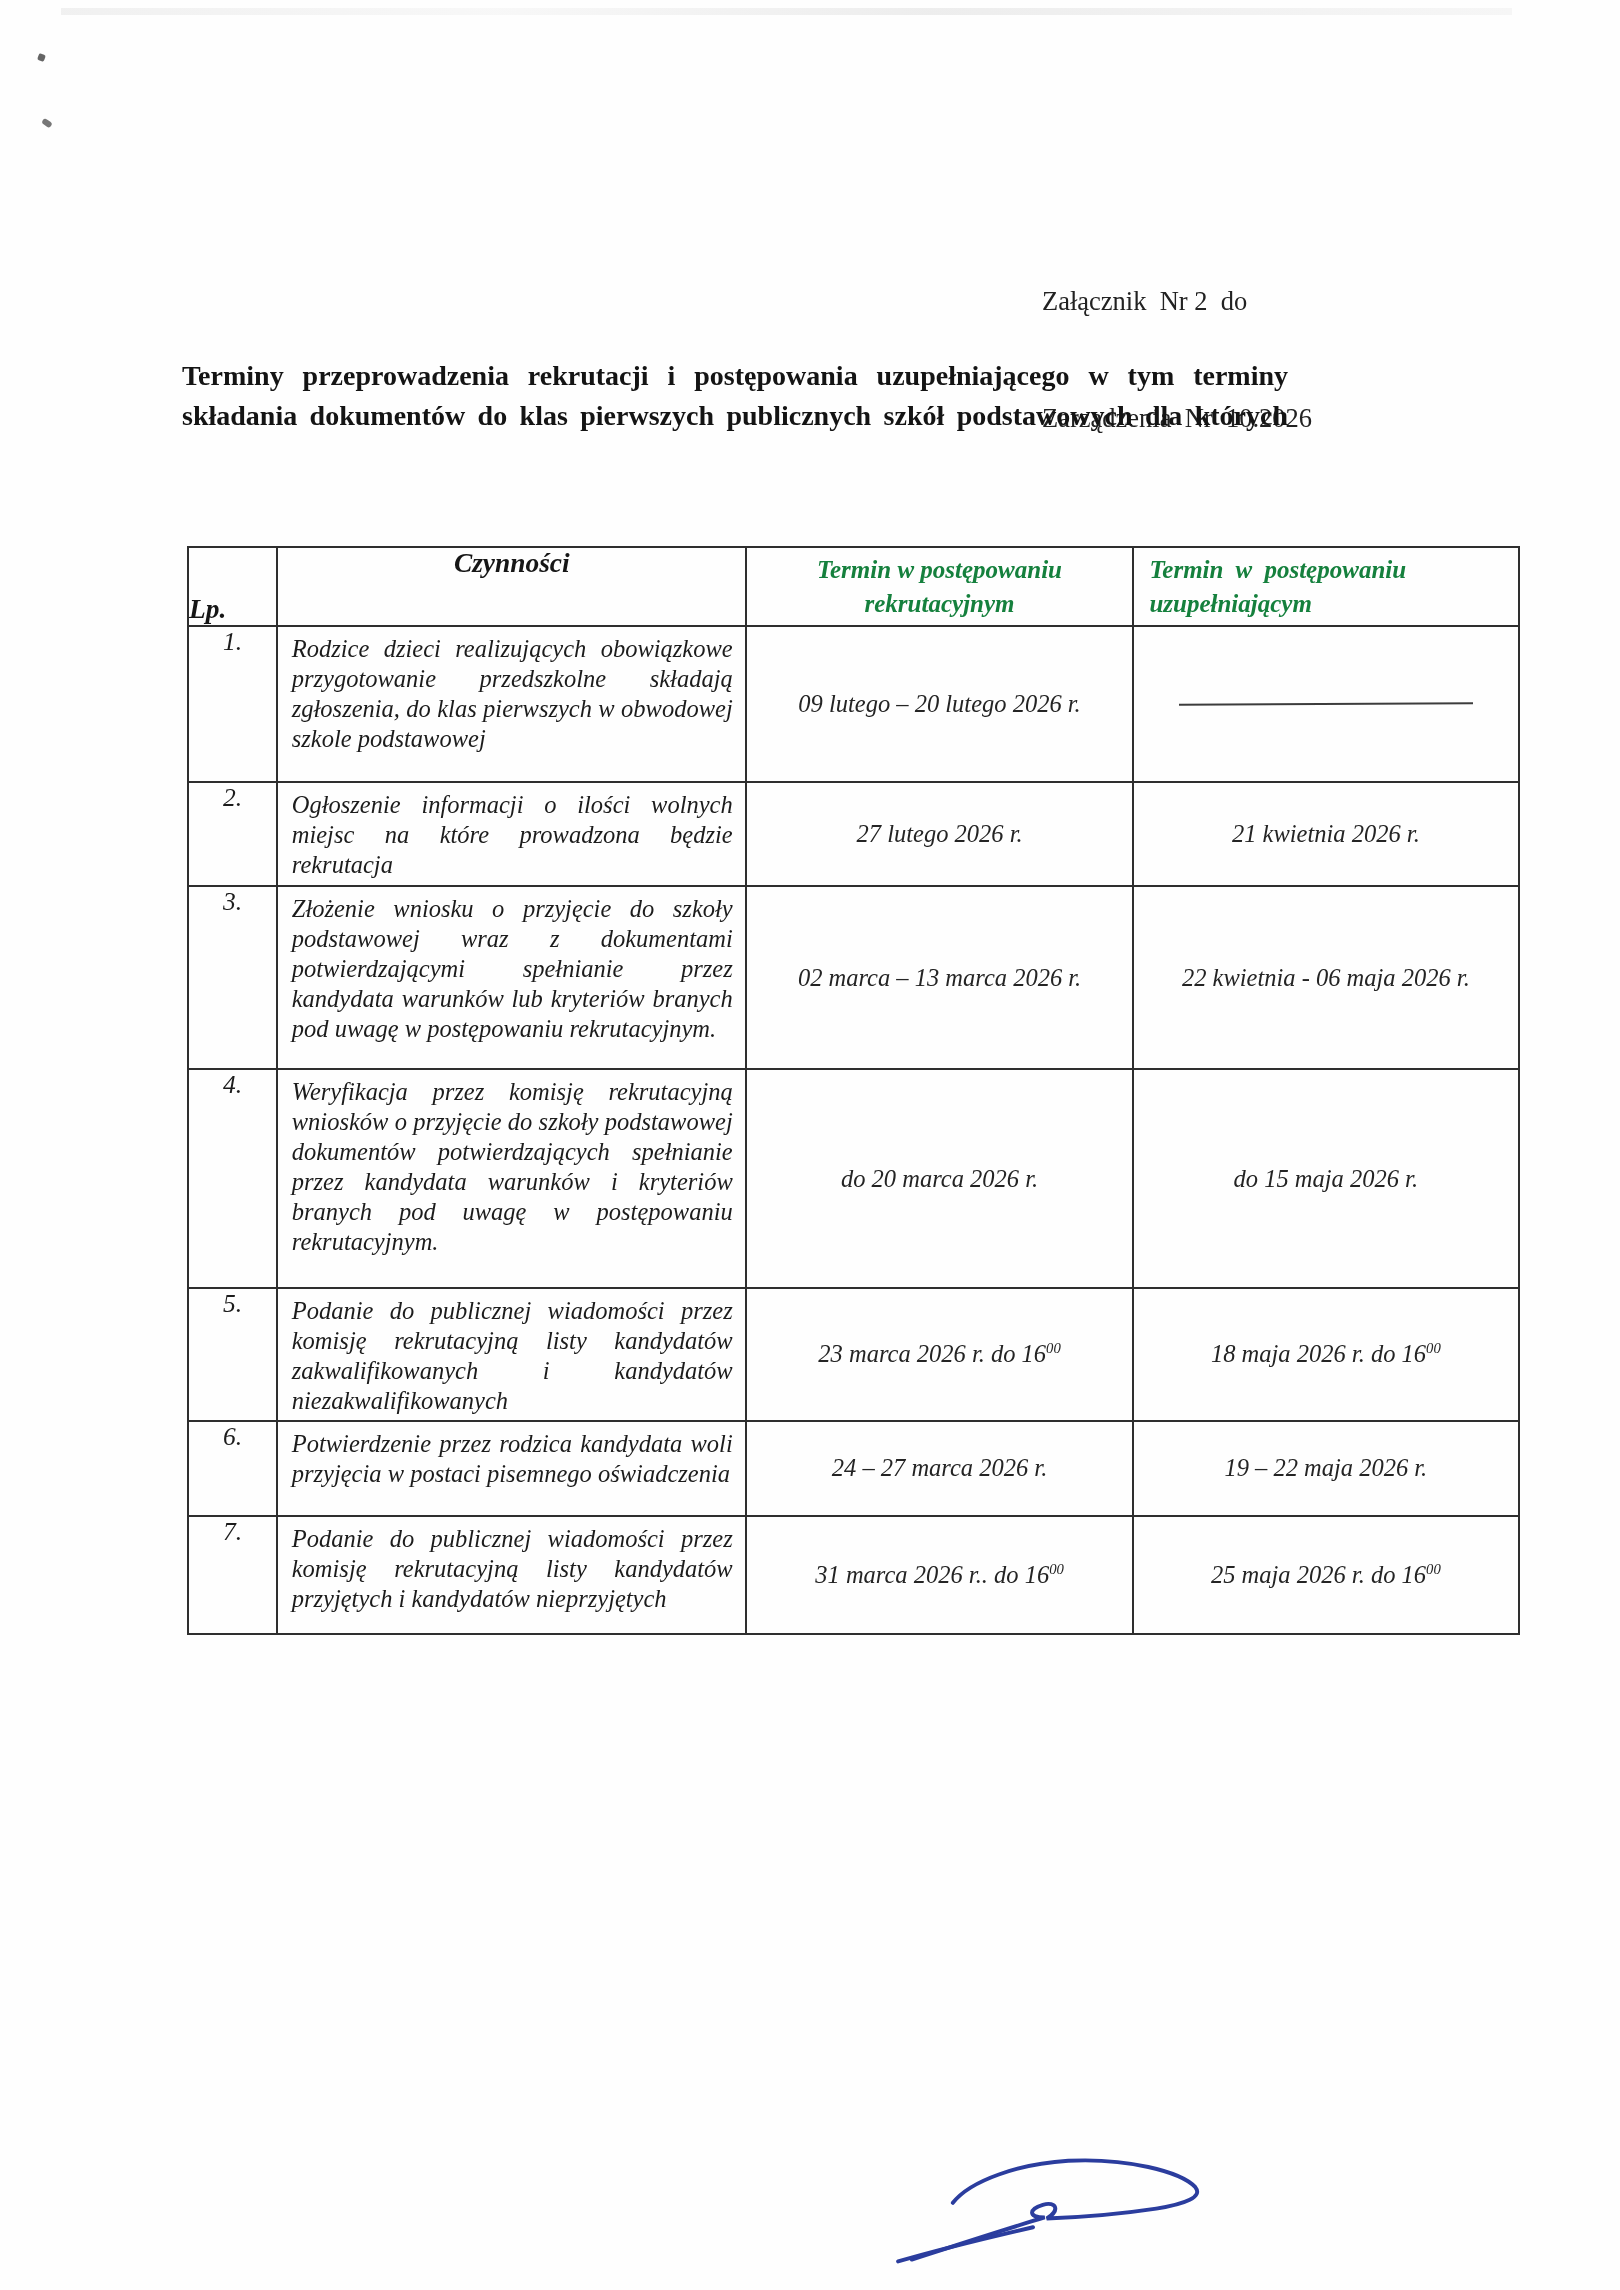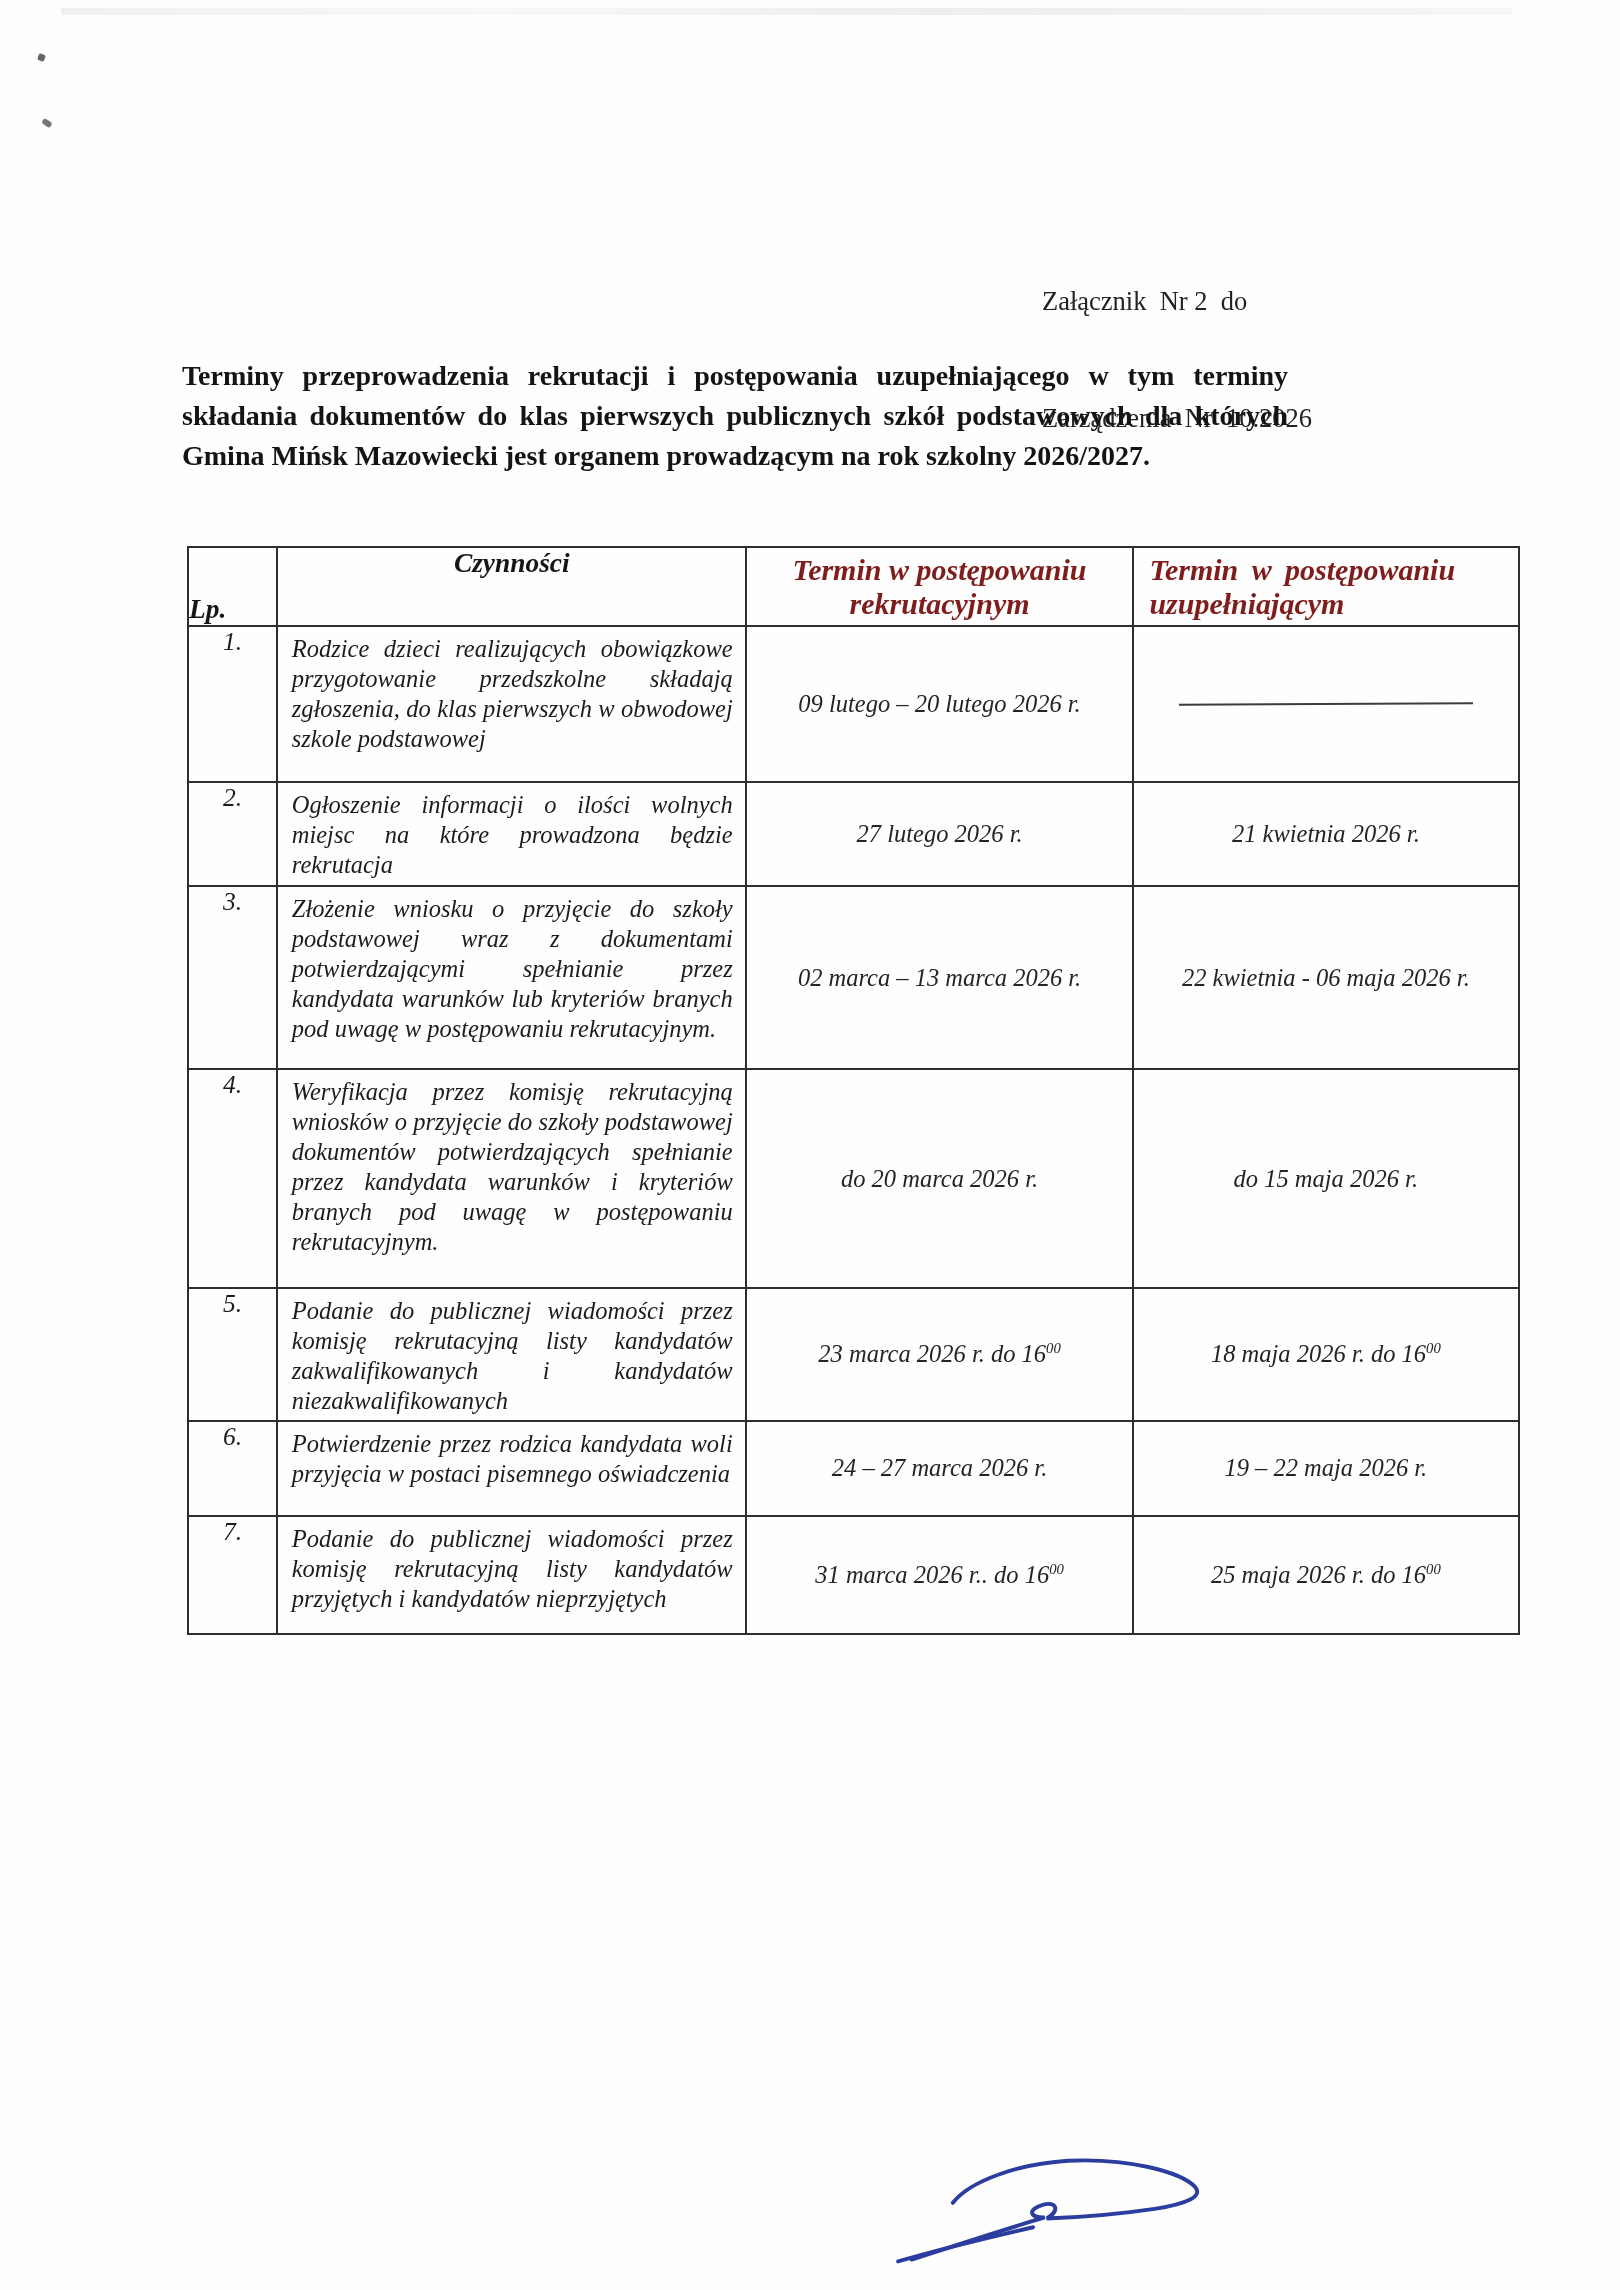--- a/index.html
+++ b/index.html
@@ -83,23 +83,23 @@
   }
   th.h-act {
     vertical-align: top;
     text-align: center;
     padding-top: 5.9px;
     font-size: 27.4px;
     color: #161616;
   }
   th.h-date {
     vertical-align: middle;
-    font-size: 30px;
+    font-size: 25px;
     line-height: 34px;
-    color: #7f1d1d;
+    color: #15803d;
   }
   th.h-date.center { text-align: center; }
   th.h-date.left { text-align: left; padding-left: 15.7px; word-spacing: 5.9px; }
   td.c-lp {
     vertical-align: top;
     text-align: center;
     padding-top: 7.8px;
     font-size: 25.5px;
   }
   td.c-act {
@@ -145,21 +145,20 @@
   <div class="speck2"></div>
 
   <div class="attachment">
     <div>Załącznik  Nr 2  do</div>
     <div>Zarządzenia  Nr  10.2026</div>
   </div>
 
   <div class="doc-title">
     <div class="just">Terminy przeprowadzenia rekrutacji i postępowania uzupełniającego w tym terminy</div>
     <div class="just">składania dokumentów do klas pierwszych publicznych szkół podstawowych dla których</div>
-    <div class="last">Gmina Mińsk Mazowiecki jest organem prowadzącym na rok szkolny 2026/2027.</div>
   </div>
 
   <table class="schedule">
     <colgroup>
       <col style="width:89px">
       <col style="width:469px">
       <col style="width:386px">
       <col style="width:386px">
     </colgroup>
     <tbody>

